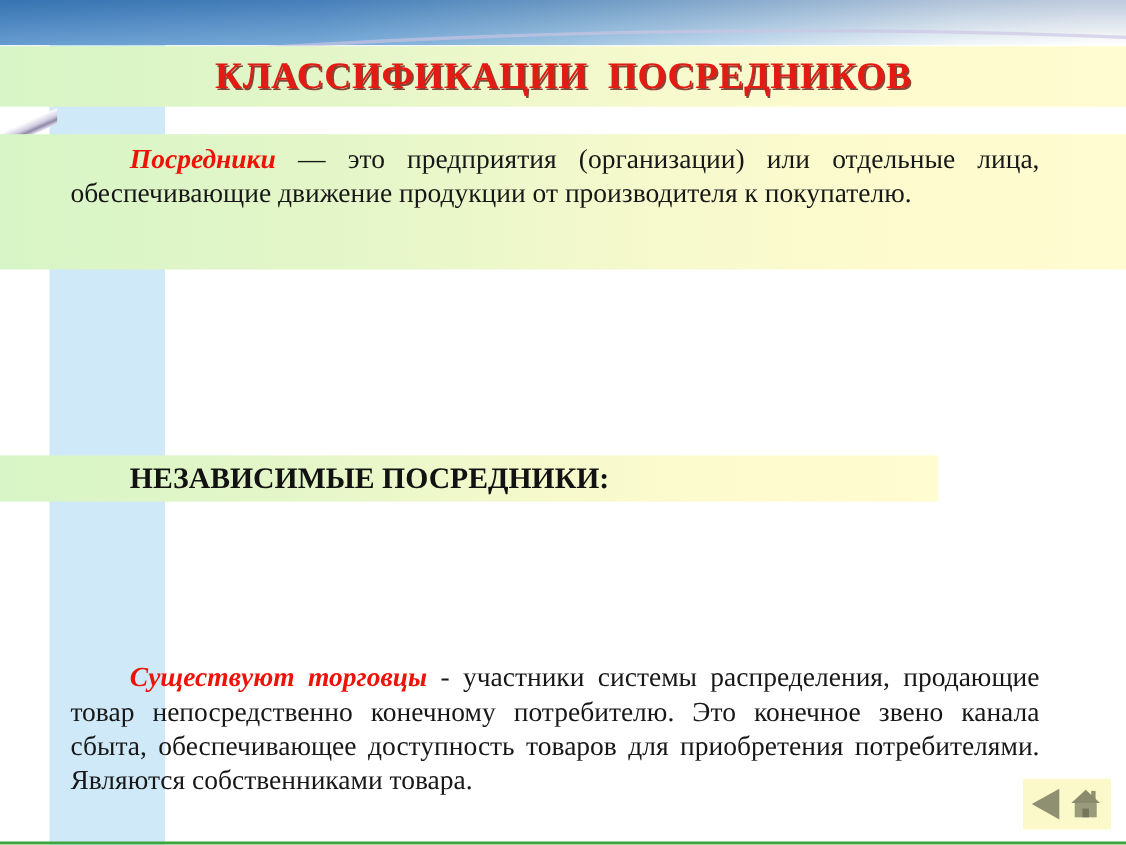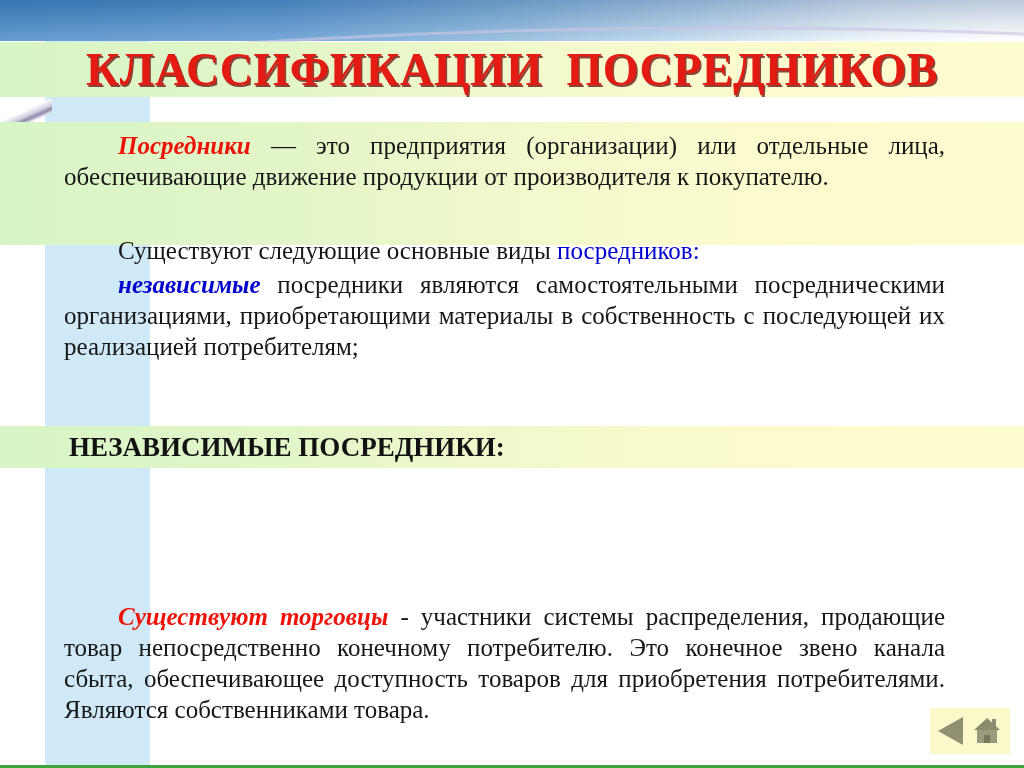--- a/index.html
+++ b/index.html
@@ -20,36 +20,36 @@
   .curl { position:absolute; left:0; top:96px; width:52px; height:32px; overflow:hidden; }
   .curl::before { content:""; position:absolute; left:-12px; top:14px; width:78px; height:13px;
          border-radius:4px; transform:rotate(-24deg);
          background:linear-gradient(to bottom,#ffffff 0%,#d3cee2 45%,#9089a8 72%,#e9e7f2 100%); }
 
   
   .band { background:linear-gradient(to right,#d7f5c6 0%,#e4f6c8 30%,#f4f9cc 55%,#fdfbce 78%,#fefcd0 100%); }
 
   .row-title { position:absolute; top:42px; left:0; width:1024px; height:55px;
                display:flex; align-items:center; justify-content:center; }
-  .title-text { font-size:46px; font-weight:bold; color:#e41b12; letter-spacing:.5px;
+  .title-text { font-size:34px; font-weight:bold; color:#e41b12; letter-spacing:.5px;
                 text-shadow:1.5px 1.5px 0 rgba(100,10,8,.75); white-space:pre; }
 
   .para { font-size:25px; line-height:31px; color:#171717; text-align:justify; text-indent:54px; margin:0; }
   .single { text-align:left; }
   .lead-red  { color:#ed1309; font-weight:bold; font-style:italic; }
   .lead-blue { color:#0202cf; font-weight:bold; font-style:italic; }
   .link-blue { color:#0202cf; }
 
   .row-p1 { position:absolute; top:122px; left:0; width:1024px; height:123px; box-sizing:border-box;
             padding:8px 79px 0 64px; }
   .row-p2 { position:absolute; top:235px; left:64px; width:881px; }
   .row-p3 { position:absolute; top:269px; left:64px; width:881px; }
   .row-p4 { position:absolute; top:365px; left:64px; width:881px; }
-  .row-h2 { position:absolute; top:426px; left:0; width:1024px; height:42px; box-sizing:border-box;
-            padding-left:69px; display:flex; align-items:center; }
+  .row-h2 { position:absolute; top:414px; left:0; width:853px; height:42px; box-sizing:border-box;
+            padding-left:118px; display:flex; align-items:center; }
   .h2-text { font-size:27px; font-weight:bold; color:#121212; }
   .row-p5 { position:absolute; top:474px; left:64px; width:881px; }
   .row-p6 { position:absolute; top:601px; left:64px; width:881px; }
 
   
   .nav { position:absolute; left:930px; top:708px; width:80px; height:46px; background:#fbf9ca;
          display:flex; align-items:center; justify-content:center; gap:9px; }
   .back-tri { width:0; height:0; border-top:14px solid transparent; border-bottom:14px solid transparent;
               border-right:25px solid #8f8f72; cursor:pointer; }
   .home-btn { width:30px; height:30px; cursor:pointer; display:block; }
@@ -71,27 +71,21 @@
   <div class="row-title band">
     <span class="title-text">КЛАССИФИКАЦИИ  ПОСРЕДНИКОВ</span>
   </div>
 
   <div class="curl"></div>
 
   <div class="row-p1 band">
     <p class="para"><span class="lead-red">Посредники</span><span> — это предприятия (организации) или отдельные лица, обеспечивающие движение продукции от производителя к покупателю.</span></p>
   </div>
 
-  <div class="row-p2">
-    <p class="para single"><span>Существуют следующие  основные  виды </span><span class="link-blue">посредников:</span></p>
-  </div>
 
-  <div class="row-p3">
-    <p class="para"><span class="lead-blue">независимые</span><span> посредники являются самостоятельными посредническими организациями, приобретающими материалы в собственность с последующей их реализацией потребителям;</span></p>
-  </div>
 
 
   <div class="row-h2 band">
     <span class="h2-text">НЕЗАВИСИМЫЕ ПОСРЕДНИКИ:</span>
   </div>
 
 
   <div class="row-p6">
     <p class="para"><span class="lead-red">Существуют торговцы</span><span> - участники системы распределения, продающие товар непосредственно конечному потребителю. Это конечное звено канала сбыта, обеспечивающее доступность товаров для приобретения потребителями. Являются собственниками товара.</span></p>
   </div>

